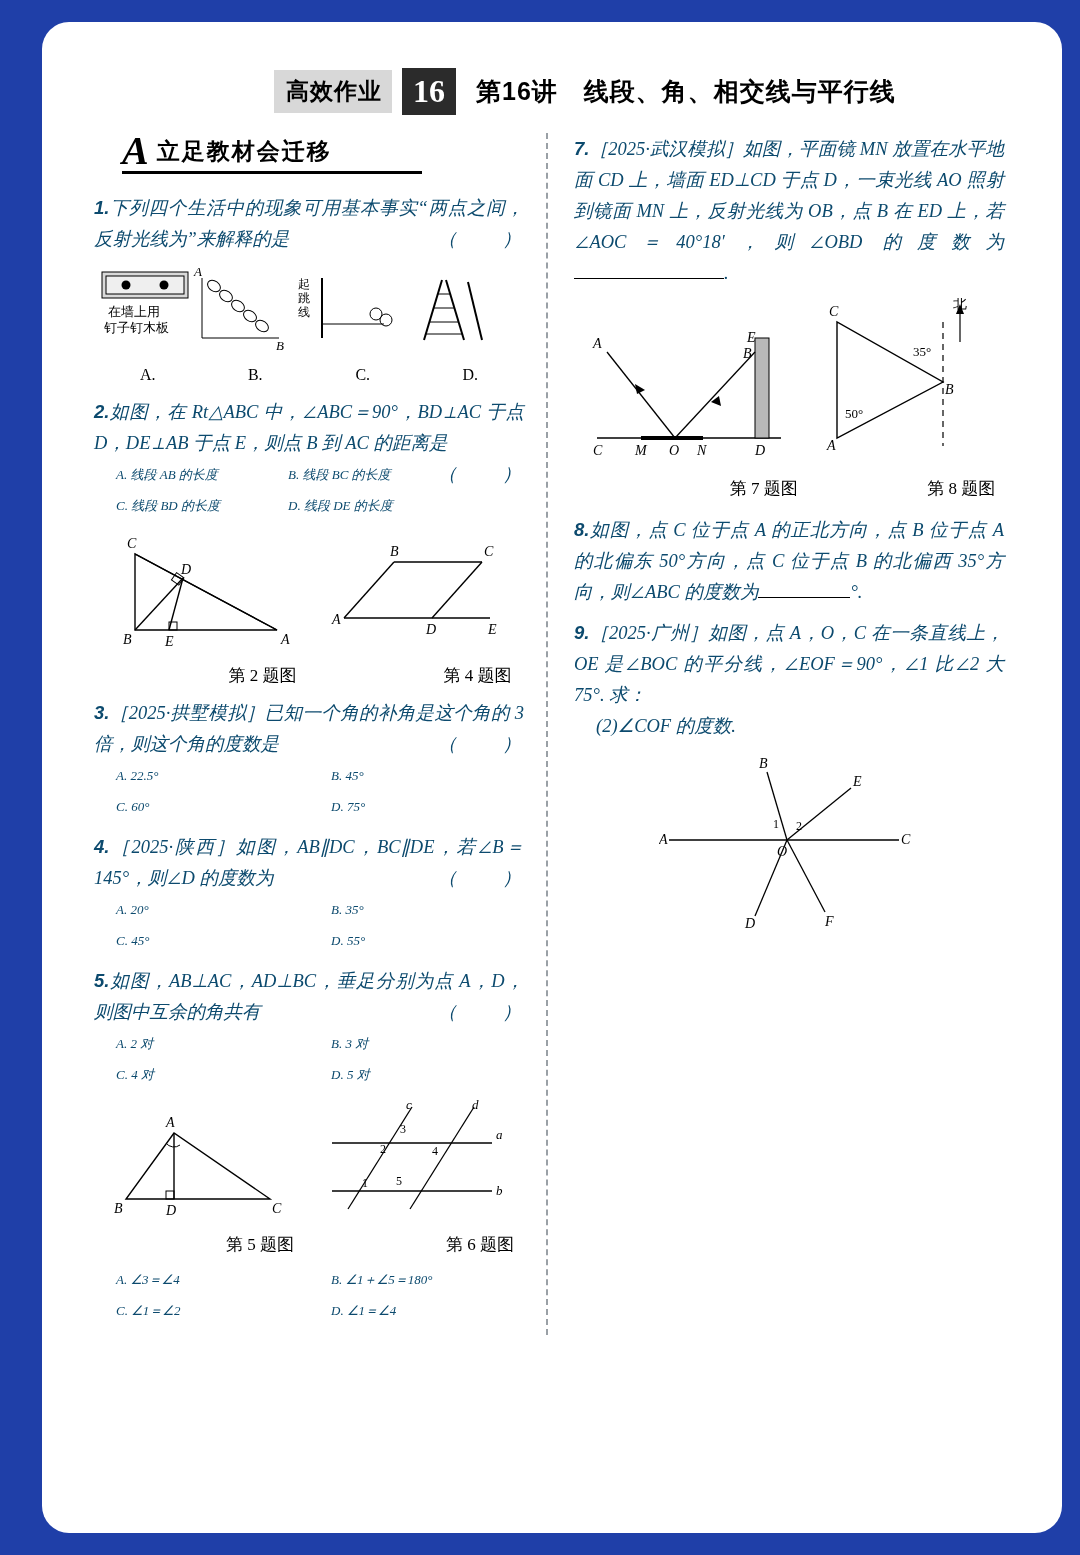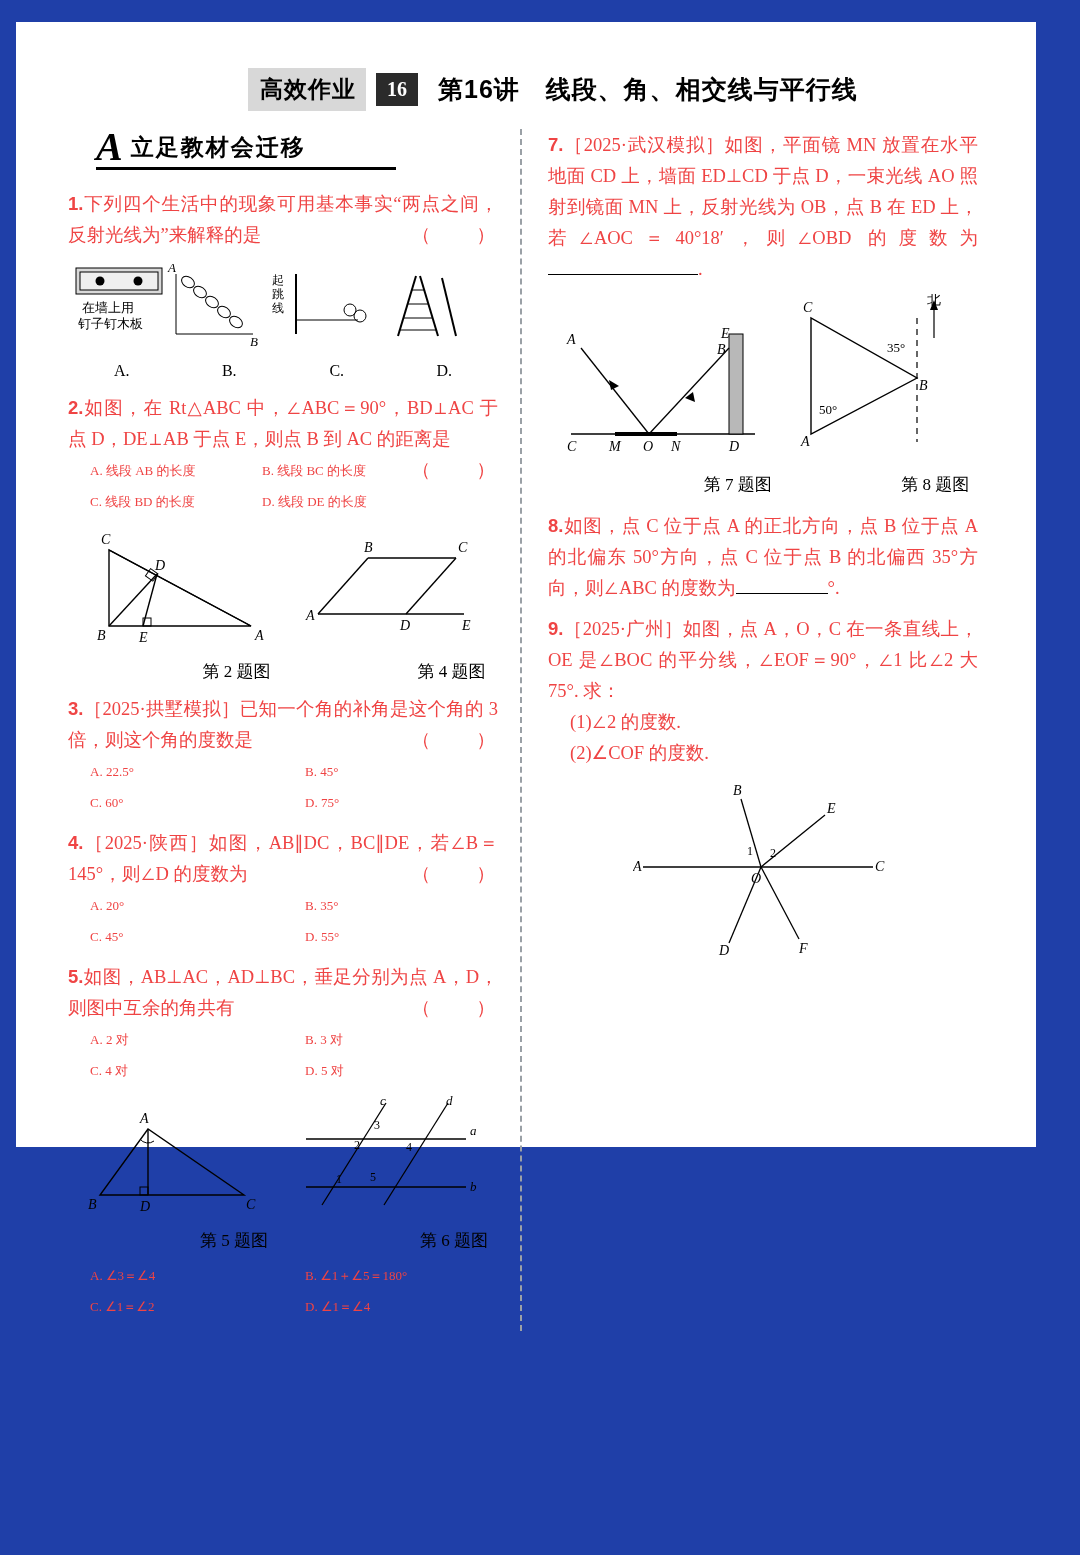--- a/index.html
+++ b/index.html
@@ -2,40 +2,41 @@
 <html><head>
 <meta charset="utf-8">
 <style>
   html,body{margin:0;padding:0;}
   body{
     width:1080px;height:1555px;
     background:#1f3fa8;
     font-family:"Liberation Serif", serif;
   }
   .page{
-    position:absolute;left:16px;top:22px;
-    width:1020px;height:1125px;
+    position:absolute;left:42px;top:22px;
+    width:1020px;height:1511px;
     background:#ffffff;
     box-sizing:border-box;
+    border-radius:27px;
   }
   .inner{
     position:absolute;left:0;top:0;right:0;bottom:0;
     padding:46px 52px 20px 52px;
     box-sizing:border-box;
   }
   
   .hdr{display:flex;align-items:center;margin-left:180px;margin-bottom:18px;}
   .hdr .tag{
     background:#d8d8d8;color:#000;font-weight:bold;
     font-family:"Liberation Sans",sans-serif;
     font-size:23px;padding:6px 10px 6px 12px;letter-spacing:1px;
     display:flex;align-items:center;
   }
   .hdr .num{
-    background:#2b2b2b;color:#fff;font-weight:bold;font-size:20px;
+    background:#2b2b2b;color:#fff;font-weight:bold;font-size:32px;
     padding:5px 11px;margin-left:10px;
   }
   .hdr .title{
     margin-left:20px;font-weight:bold;font-size:25px;color:#000;
     font-family:Liberation Sans, sans-serif;letter-spacing:1px;
   }
   
   .cols{display:flex;}
   .col{width:430px;}
   .colL{padding-right:22px;border-right:2px dashed #9aa0a6;}
@@ -47,21 +48,21 @@
   }
   .banner .A{
     font-family:"Liberation Serif",serif;font-style:italic;font-weight:bold;
     font-size:40px;line-height:36px;margin-right:8px;
   }
   .banner .bt{
     font-family:"Liberation Sans",sans-serif;font-weight:bold;font-size:23px;
     letter-spacing:2px;padding-bottom:2px;
   }
   
-  .q{margin-bottom:9px;font-size:18.5px;line-height:31px;color:#ef4444;}
+  .q{margin-bottom:9px;font-size:18.5px;line-height:31px;color:#0c4a6e;font-style:italic;}
   .q .n{font-weight:bold;font-family:"Liberation Sans",sans-serif;}
   .qtext{text-align:justify;}
   .paren{letter-spacing:3px;}
   .opts{display:flex;flex-wrap:wrap;}
   .opt{width:50%;font-size:13px;line-height:31px;box-sizing:border-box;padding-left:22px;}
   .indent{padding-left:22px;}
   .blank{display:inline-block;border-bottom:1px solid #000;width:150px;}
   .blank.s{width:92px;}
   .figcap{text-align:right;font-size:17px;margin-top:14px;}
   .figrow{display:flex;justify-content:space-around;align-items:flex-end;margin:6px 0 2px 0;}
@@ -300,21 +301,20 @@
          <div class="figcap">第 8 题图</div>
        </div>
      </div>
 
      <div class="q" style="margin-top:14px">
        <div class="qtext"><span class="n">8.</span><span>如图，点 C 位于点 A 的正北方向，点 B 位于点 A 的北偏东 50°方向，点 C 位于点 B 的北偏西 35°方向，则∠ABC 的度数为</span><span class="blank s"></span><span>°.</span></div>
      </div>
 
      <div class="q">
        <div class="qtext"><span class="n">9.</span><span>［2025·广州］</span><span>如图，点 A，O，C 在一条直线上，OE 是∠BOC 的平分线，∠EOF＝90°，∠1 比∠2 大 75°. 求：</span></div>
-       <div class="indent">(1)∠2 的度数.</div>
        <div class="indent">(2)∠COF 的度数.</div>
      </div>
 
      <div style="display:flex;justify-content:center;margin-top:10px">
        <svg width="260" height="180" viewBox="0 0 260 180">
          <line x1="10" y1="88" x2="240" y2="88" stroke="#000" stroke-width="1.3"></line>
          <line x1="128" y1="88" x2="96" y2="164" stroke="#000" stroke-width="1.3"></line>
          <line x1="128" y1="88" x2="108" y2="20" stroke="#000" stroke-width="1.3"></line>
          <line x1="128" y1="88" x2="192" y2="36" stroke="#000" stroke-width="1.3"></line>
          <line x1="128" y1="88" x2="166" y2="160" stroke="#000" stroke-width="1.3"></line>

